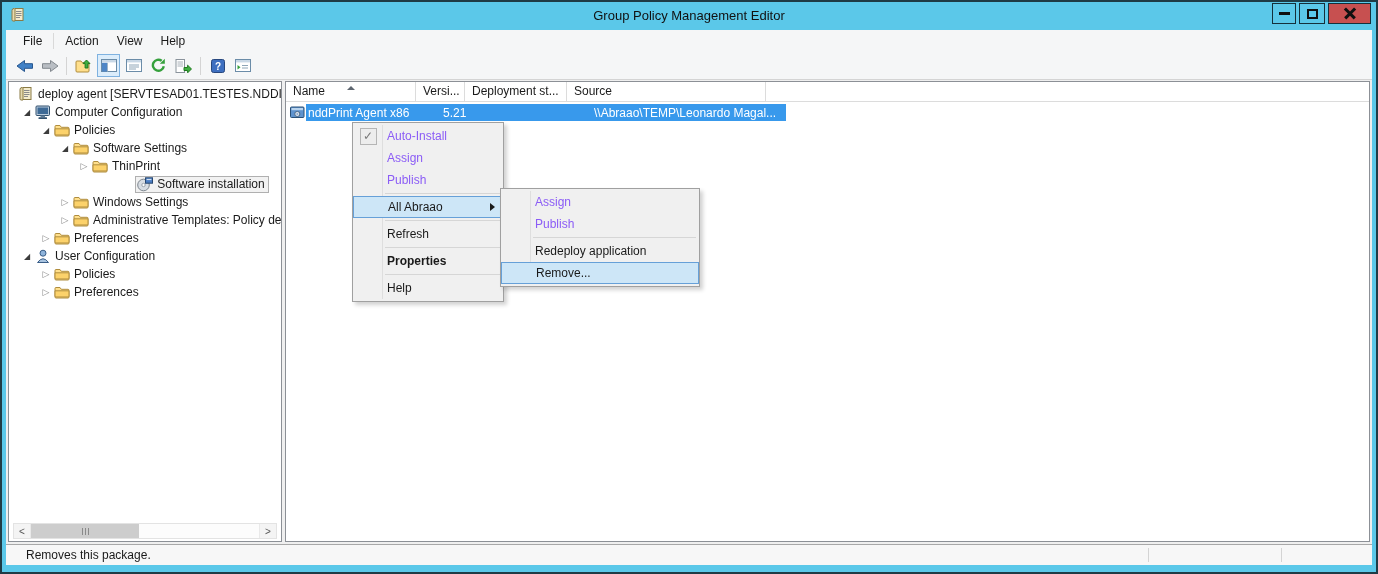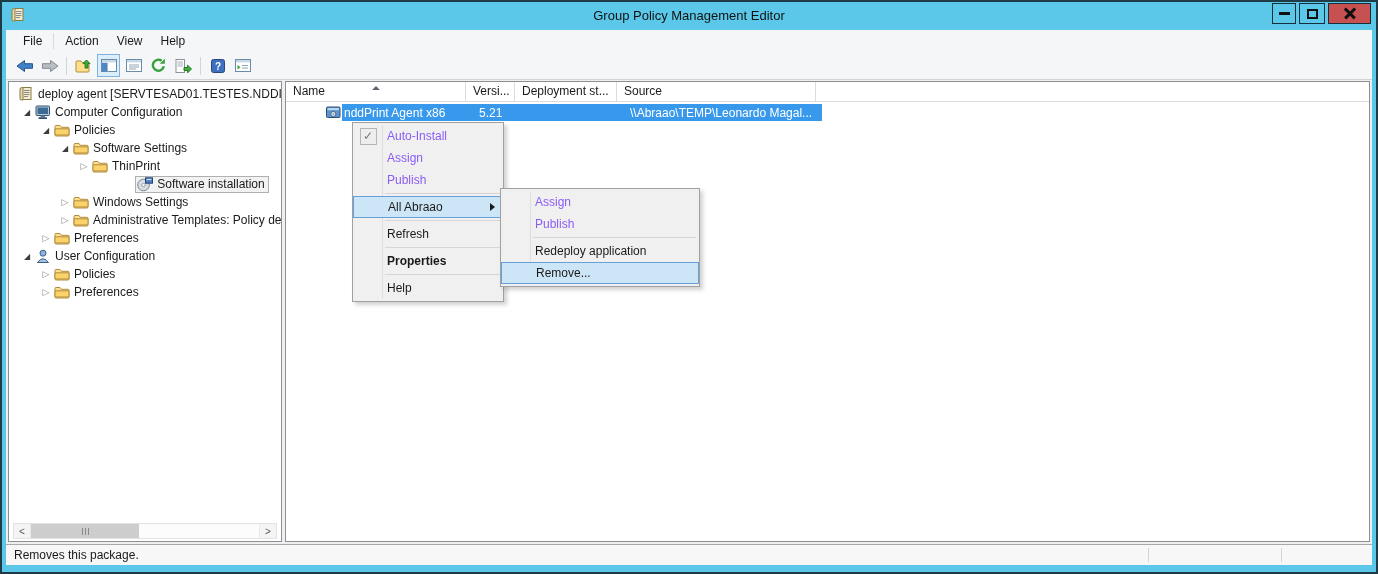--- a/index.html
+++ b/index.html
@@ -50,21 +50,21 @@
   .sb-thumb{width:108px;background:#CDCDCD;display:flex;align-items:center;justify-content:center;flex:none;}
   .sb-thumb i{width:1px;height:7px;background:#8A8A8A;display:block;margin:0 1px;}
   
   .list-pane{position:absolute;left:279px;right:2px;top:1px;bottom:2px;background:#fff;border:1px solid #8C9096;
     overflow:hidden;box-sizing:border-box;}
   .lv-header{height:19px;display:flex;border-bottom:1px solid #DCDCDC;}
   .lv-col{box-sizing:border-box;border-right:1px solid #DCDCDC;padding:2px 0 0 7px;position:relative;flex:none;}
   .lv-fill{flex:1;}
   .sort-arrow{position:absolute;top:4px;left:50%;margin-left:-4px;width:0;height:0;border-left:4px solid transparent;
     border-right:4px solid transparent;border-bottom:4px solid #5E6670;}
-  .lv-rows{margin-top:2px;padding-left:36px;}
+  .lv-rows{margin-top:2px;}
   .lv-row{height:17px;position:relative;display:flex;align-items:center;}
   .row-hl{position:absolute;left:20px;width:480px;top:0;bottom:0;background:#3899EC;}
   .lv-icon{position:absolute;left:4px;top:2px;}
   .lv-cell{position:relative;box-sizing:border-box;padding-left:7px;white-space:nowrap;overflow:hidden;flex:none;}
   .lv-cell.c0{padding-left:22px;}
   .lv-row.sel .lv-cell{color:#fff;}
   
   .menu{position:absolute;background:#F0F0F0;border:1px solid #A0A0A0;box-shadow:3px 3px 4px rgba(0,0,0,0.18);
     padding:2px 0;z-index:40;box-sizing:border-box;}
   .menu::before{content:"";position:absolute;left:29px;top:2px;bottom:2px;width:1px;background:#DEDEDE;}
@@ -76,21 +76,21 @@
     justify-content:center;color:#7A7A7A;font-size:12px;box-sizing:border-box;}
   .mi-label{padding-left:4px;white-space:nowrap;}
   .mi.disabled .mi-label{color:#8b5cf6;}
   .mi.bold .mi-label{font-weight:bold;}
   .mi.highlighted{background:#CDE6F7;border:1px solid #66A0D8;}
   .mi-arrow{margin-left:auto;margin-right:7px;width:0;height:0;border-top:4px solid transparent;
     border-bottom:4px solid transparent;border-left:5px solid #1a1a1a;}
   .msep{height:1px;background:#D6D6D6;margin:2px 3px 2px 32px;}
   
   .statusbar{position:absolute;left:0;right:0;bottom:0;height:21px;background:#F7F7F7;border-top:1px solid #A8A8A8;
-    display:flex;align-items:center;padding-left:8px;box-sizing:border-box;}
+    display:flex;align-items:center;padding-left:20px;box-sizing:border-box;}
   .sb-sep{position:absolute;top:3px;bottom:3px;width:1px;background:#D4D4D4;}
   .sb-sep.s1{right:223px;}
   .sb-sep.s2{right:90px;}
 </style>
 </head>
 <body>
 
 <div class="window">
 
   <div class="titlebar">
@@ -349,21 +349,21 @@
               <i></i>
               <i></i>
               <i></i>
             </span>
           <span class="sb-btn right">&gt;</span>
         </div>
       </div>
 
       <div class="list-pane">
         <div class="lv-header" id="lvHeader">
-            <div class="lv-col" style="width: 180px;"><span>Name</span><i class="sort-arrow"></i></div>
+            <div class="lv-col" style="width: 130px;"><span>Name</span><i class="sort-arrow"></i></div>
             <div class="lv-col" style="width: 49px;"><span>Versi...</span></div>
             <div class="lv-col" style="width: 102px;"><span>Deployment st...</span></div>
             <div class="lv-col" style="width: 199px;"><span>Source</span></div>
             <div class="lv-fill"></div>
           </div>
         <div class="lv-rows" id="lvRows">
             <div class="lv-row sel">
               <div class="row-hl"></div>
               <span class="lv-icon"><svg width="15" height="13" viewBox="0 0 15 13">
                   <rect x="0.5" y="1" width="13.5" height="10.5" rx="1" fill="#5F93CE" stroke="#2A5076"></rect>

